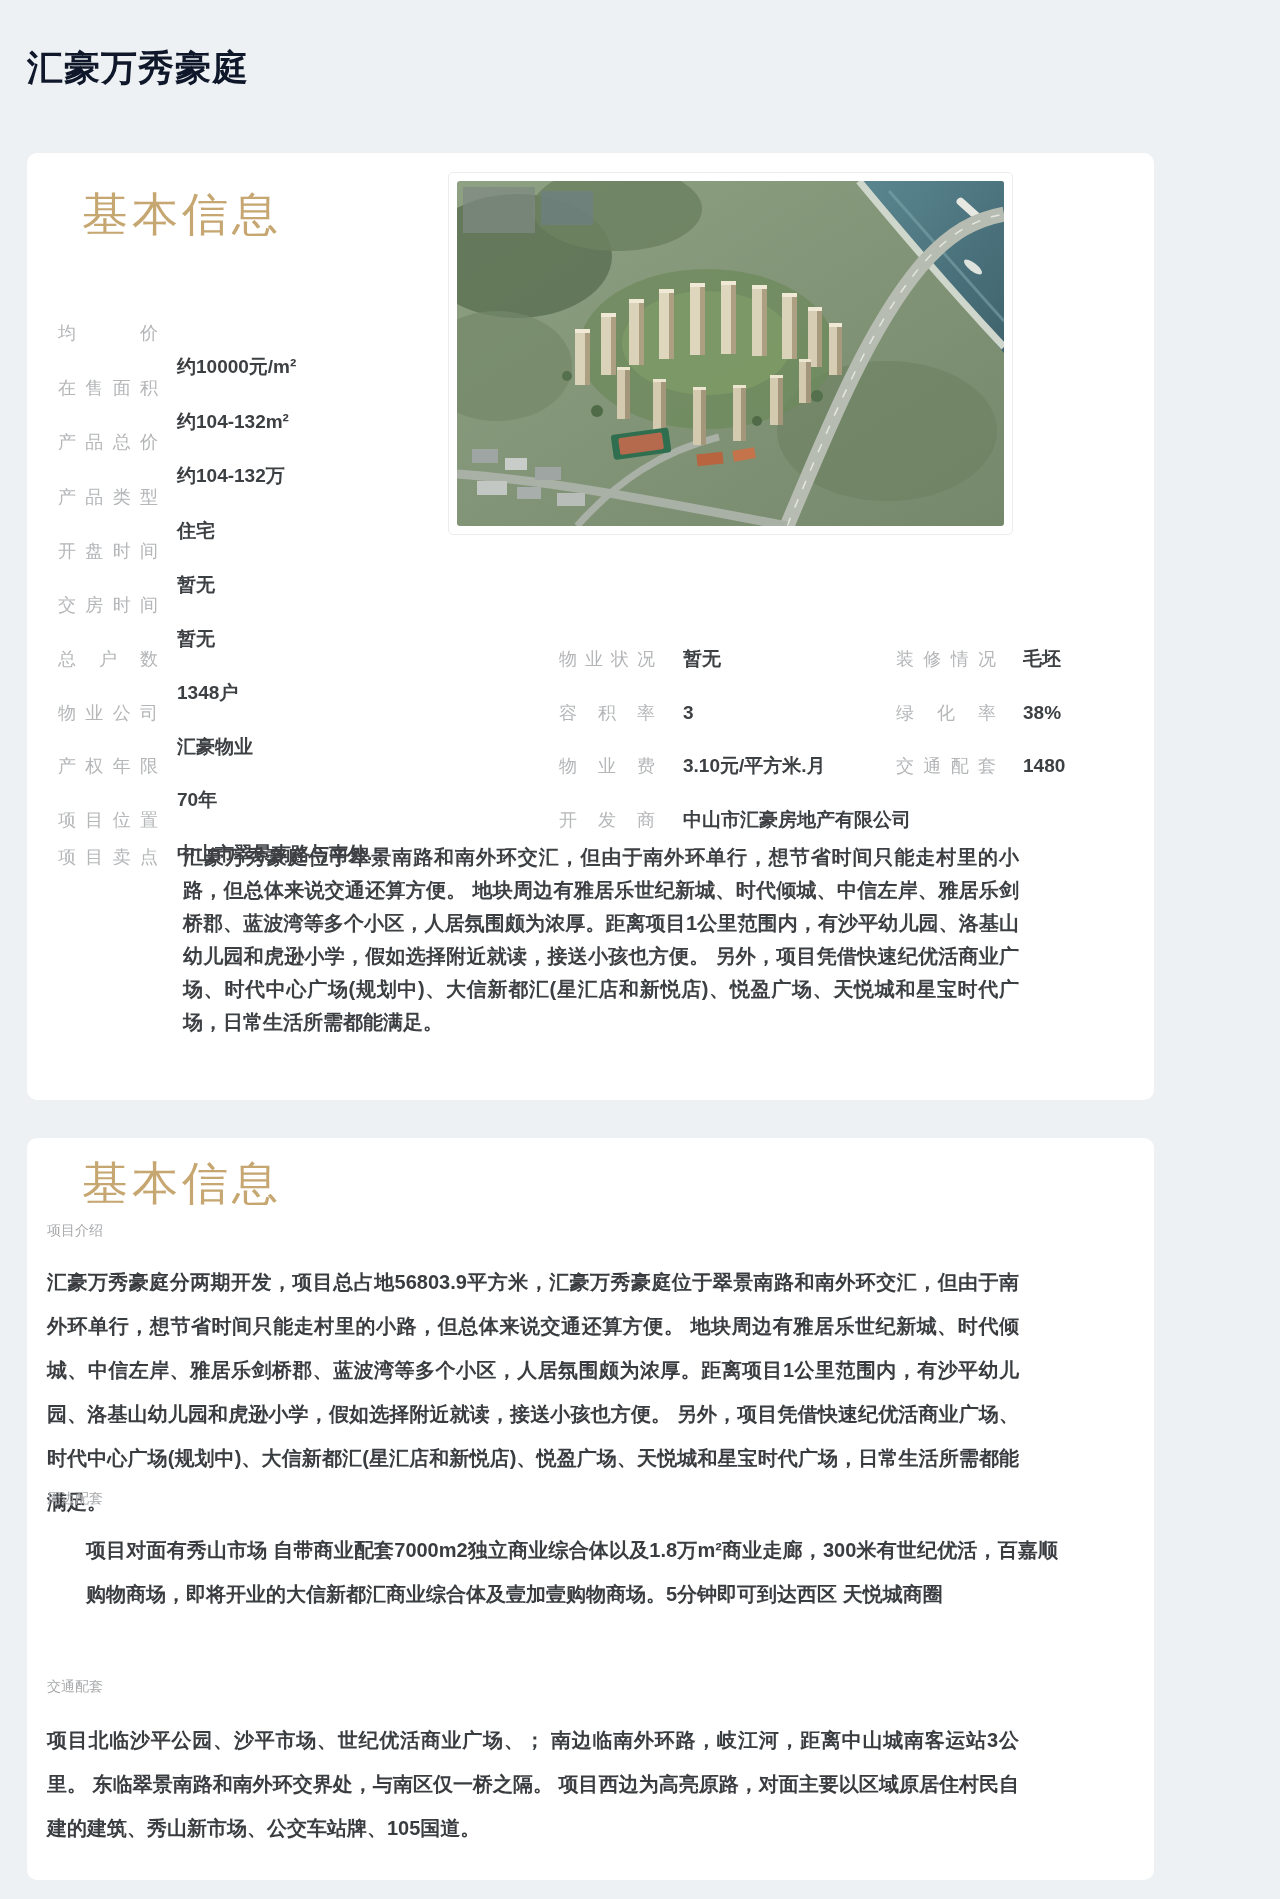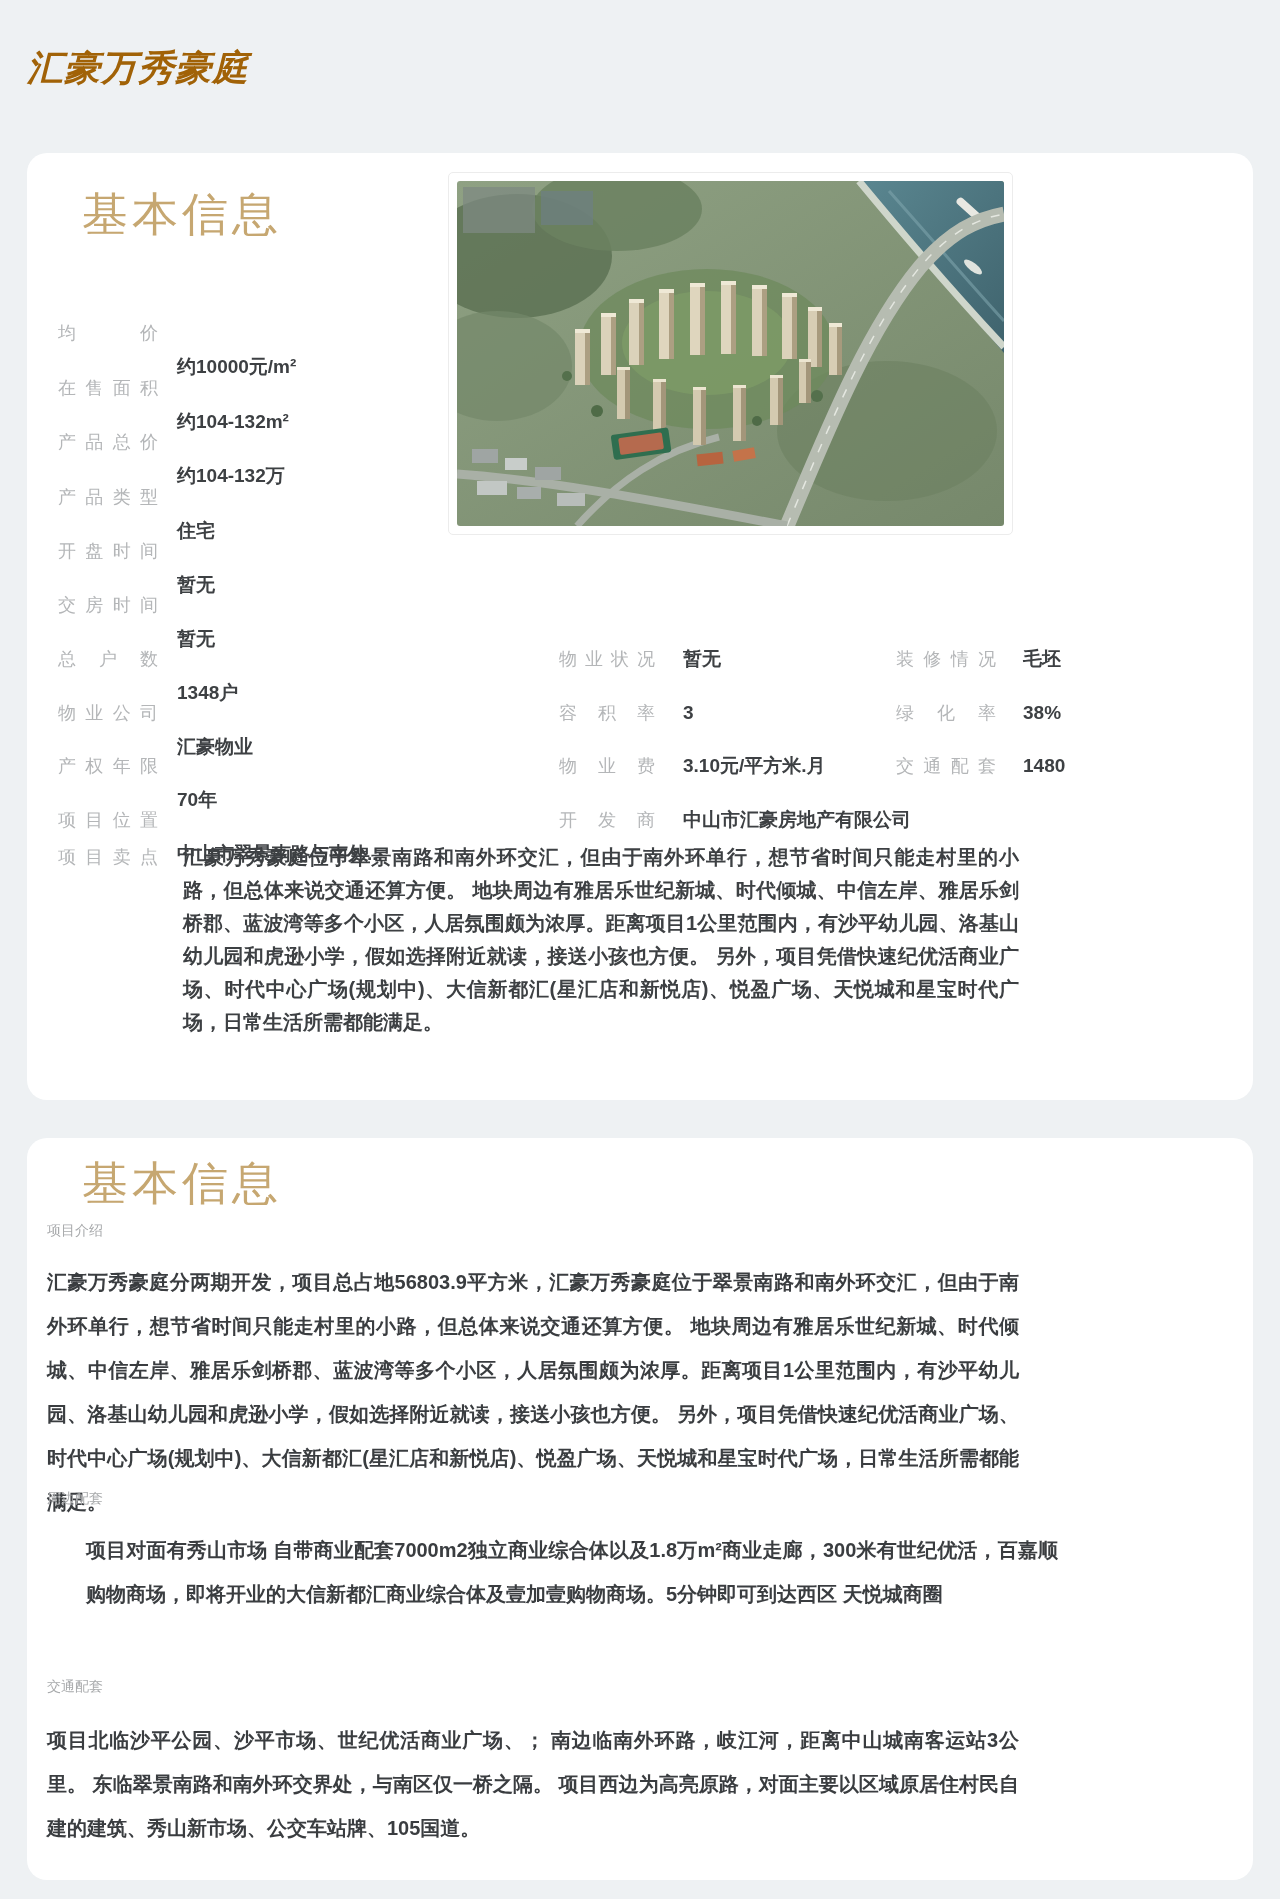--- a/index.html
+++ b/index.html
@@ -4,25 +4,25 @@
 <style>
   html,body{margin:0;padding:0;}
   body{
     width:1280px;height:1899px;position:relative;overflow:hidden;
     background:#eef1f3;
     font-family:"Liberation Sans","DejaVu Sans",sans-serif;
     -webkit-font-smoothing:antialiased;
   }
   .page-title{
     position:absolute;left:27px;top:20px;
-    font-size:36px;font-weight:700;color:#a16207;letter-spacing:1px;font-style:italic;
+    font-size:36px;font-weight:700;color:#0f172a;letter-spacing:1px;
   }
   .card{
-    position:absolute;left:27px;width:1226px;background:#ffffff;
-    border-radius:20px;
+    position:absolute;left:27px;width:1127px;background:#ffffff;
+    border-radius:10px;
   }
   .card-basic{top:153px;height:947px;}
   .card-facility{top:1138px;height:742px;}
   .section-title{
     position:absolute;left:55px;margin:0;
     font-size:46px;font-weight:500;letter-spacing:4px;color:#c6a771;
     line-height:1.1;
   }
   .card-basic .section-title{top:36px;}
   .card-facility .section-title{top:20px;}

